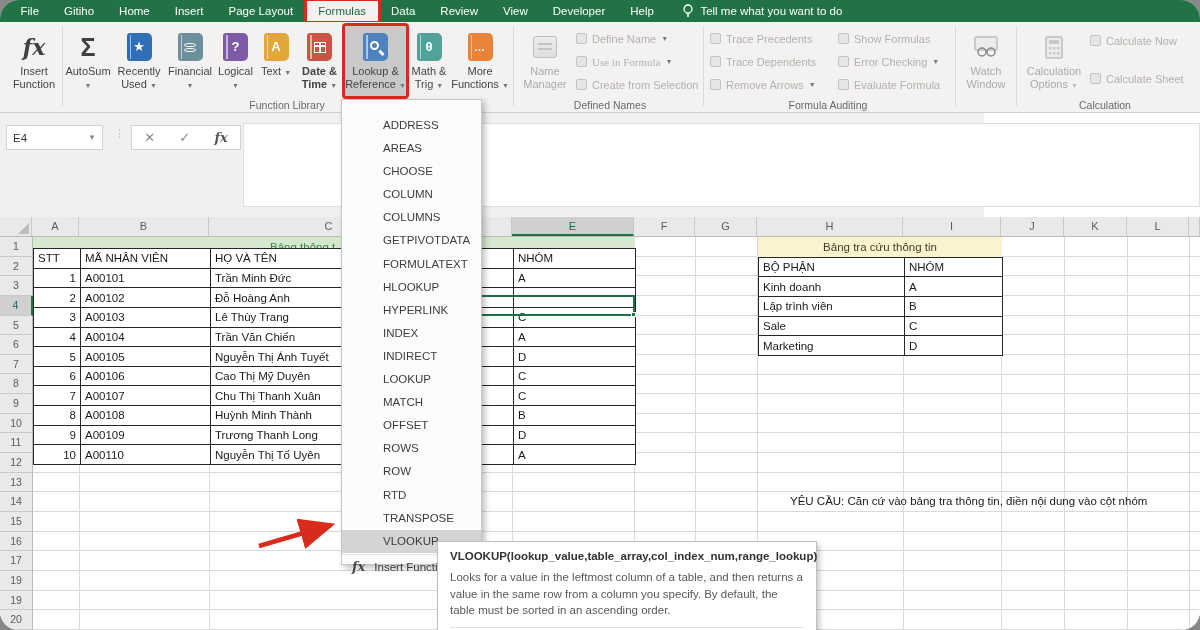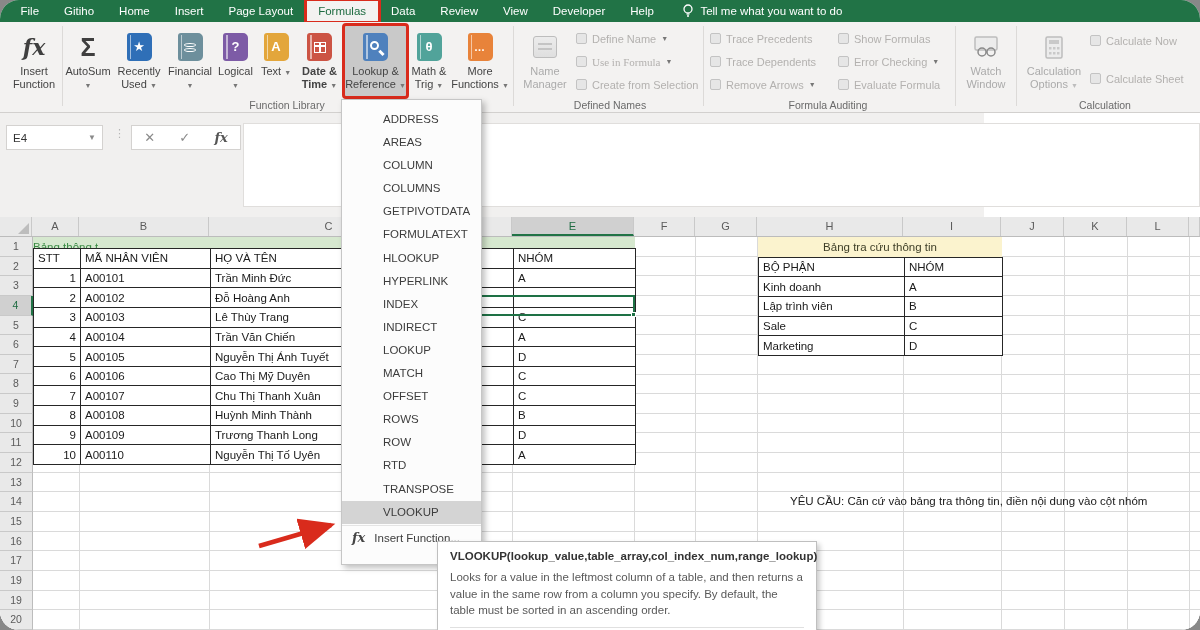--- a/index.html
+++ b/index.html
@@ -96,21 +96,21 @@
     font-size:11.5px; color:#1a1a1a; padding:0 4px; display:flex; align-items:center;
     overflow:hidden; white-space:nowrap; background:#fff; }
   .cell.num { justify-content:flex-end; }
   .note { position:absolute; font-size:11.5px; color:#1a1a1a; white-space:nowrap; }
   .selbox { position:absolute; border:2px solid #1e7145; background:transparent; }
   .selbox .handle { position:absolute; right:-3px; bottom:-3px; width:5px; height:5px;
     background:#1e7145; border:1px solid #fff; }
   
   .dropdown { position:absolute; left:341px; top:99px; width:141px; height:466px;
     background:#fcfcfc; border:1px solid #c6c6c6; box-shadow:3px 3px 6px rgba(0,0,0,.25);
-    z-index:30; padding-top:8px; }
+    z-index:30; padding-top:14px; }
   .ditem { height:23.1px; line-height:23.1px; padding-left:41px; font-size:11.5px;
     color:#3d3d3d; white-space:nowrap; }
   .ditem.hl { background:#d4d4d4; }
   .dfooter { height:25px; border-top:1px solid #e4e4e4; margin-top:1px; display:flex;
     align-items:center; gap:9px; padding-left:10px; font-size:11.5px; color:#3d3d3d;
     white-space:nowrap; overflow:hidden; }
   .dfooter .fxi { font-family:"DejaVu Serif","Liberation Serif",serif; font-style:italic;
     font-weight:bold; font-size:13px; color:#444; }
   
   .tooltip { position:absolute; left:437px; top:541px; width:380px; height:120px;
@@ -391,21 +391,21 @@
         <div class="vline" style="left: 416px;"></div>
         <div class="vline" style="left: 479px;"></div>
         <div class="vline" style="left: 601px;"></div>
         <div class="vline" style="left: 662px;"></div>
         <div class="vline" style="left: 724px;"></div>
         <div class="vline" style="left: 870px;"></div>
         <div class="vline" style="left: 968px;"></div>
         <div class="vline" style="left: 1031px;"></div>
         <div class="vline" style="left: 1094px;"></div>
         <div class="vline" style="left: 1156px;"></div>
-        <div class="band" style="left: 0px; top: 0px; width: 602px; background: rgb(214, 232, 207); color: rgb(58, 138, 68); ">Bảng thông t</div>
+        <div class="band" style="left: 0px; top: 0px; width: 602px; background: rgb(214, 232, 207); color: rgb(58, 138, 68); padding-left: 237px;">Bảng thông t</div>
         <div class="band" style="left: 725px; top: 0px; width: 244px; background: rgb(251, 243, 206); color: rgb(63, 63, 40); justify-content: center;">Bảng tra cứu thông tin</div>
         <div class="xltable" style="left: 0px; top: 11px; grid-template-columns: 47px 130px 240px 63px 122px; grid-auto-rows: 19.65px;">
           <div class="cell">STT</div>
           <div class="cell">MÃ NHÂN VIÊN</div>
           <div class="cell">HỌ VÀ TÊN</div>
           <div class="cell"></div>
           <div class="cell">NHÓM</div>
           <div class="cell num">1</div>
           <div class="cell">A00101</div>
           <div class="cell">Trần Minh Đức</div>
@@ -472,20 +472,21 @@
         <div class="note" style="left: 757px; top: 258.45px;">YÊU CẦU: Căn cứ vào bảng tra thông tin, điền nội dung vào cột nhóm</div>
         <div class="selbox" style="left: 416px; top: 57.95px; width: 186px; height: 20.65px;">
           <div class="handle"></div>
         </div>
       </div>
   </div>
 
   <div class="dropdown" id="dropdown">
       <div class="ditem">ADDRESS</div>
       <div class="ditem">AREAS</div>
+      <div class="ditem">CHOOSE</div>
       <div class="ditem">COLUMN</div>
       <div class="ditem">COLUMNS</div>
       <div class="ditem">GETPIVOTDATA</div>
       <div class="ditem">FORMULATEXT</div>
       <div class="ditem">HLOOKUP</div>
       <div class="ditem">HYPERLINK</div>
       <div class="ditem">INDEX</div>
       <div class="ditem">INDIRECT</div>
       <div class="ditem">LOOKUP</div>
       <div class="ditem">MATCH</div>

